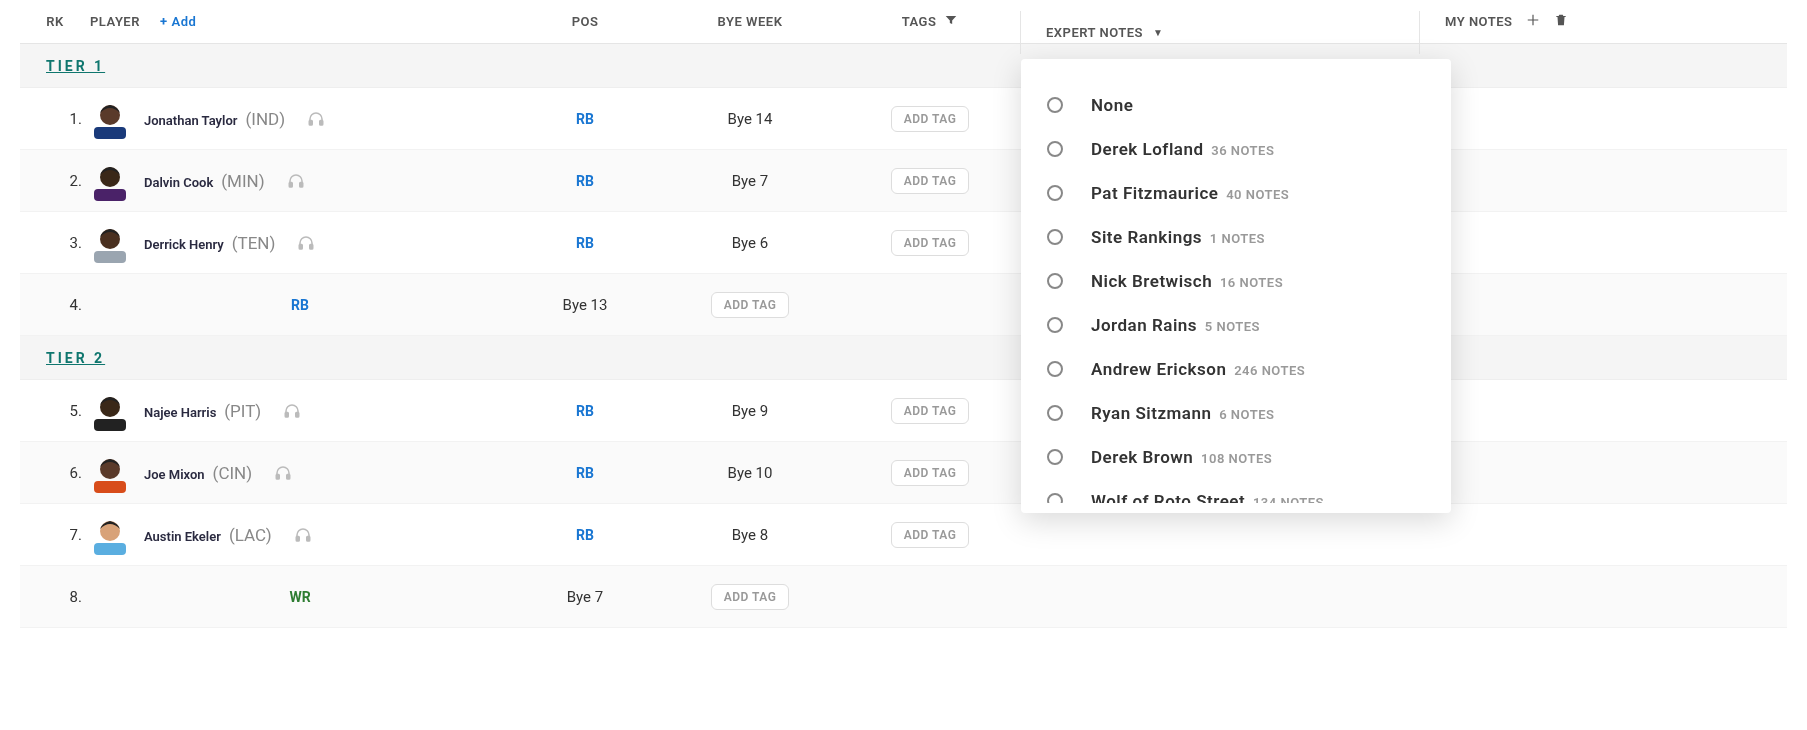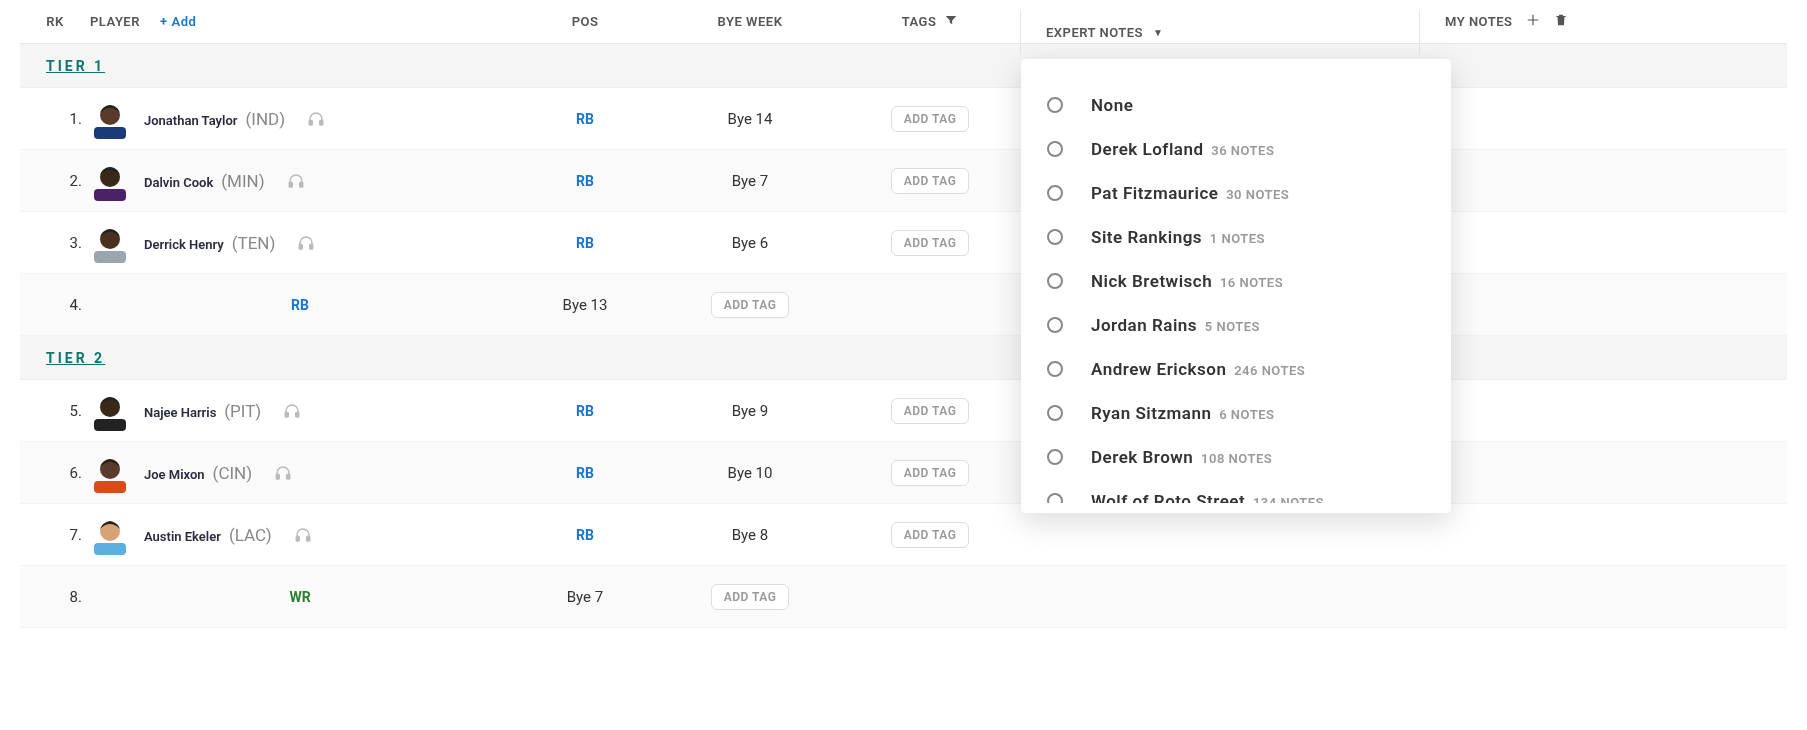--- a/index.html
+++ b/index.html
@@ -255,21 +255,21 @@
     <span class="radio"></span>
     <span>
       <span class="expert-name">Derek Lofland</span>
       <span class="expert-count">36 NOTES</span>
     </span>
   </div>
             <div class="expert-item">
     <span class="radio"></span>
     <span>
       <span class="expert-name">Pat Fitzmaurice</span>
-      <span class="expert-count">30 NOTES</span>
+      <span class="expert-count">40 NOTES</span>
     </span>
   </div>
             <div class="expert-item">
     <span class="radio"></span>
     <span>
       <span class="expert-name">Site Rankings</span>
       <span class="expert-count">1 NOTES</span>
     </span>
   </div>
             <div class="expert-item">

